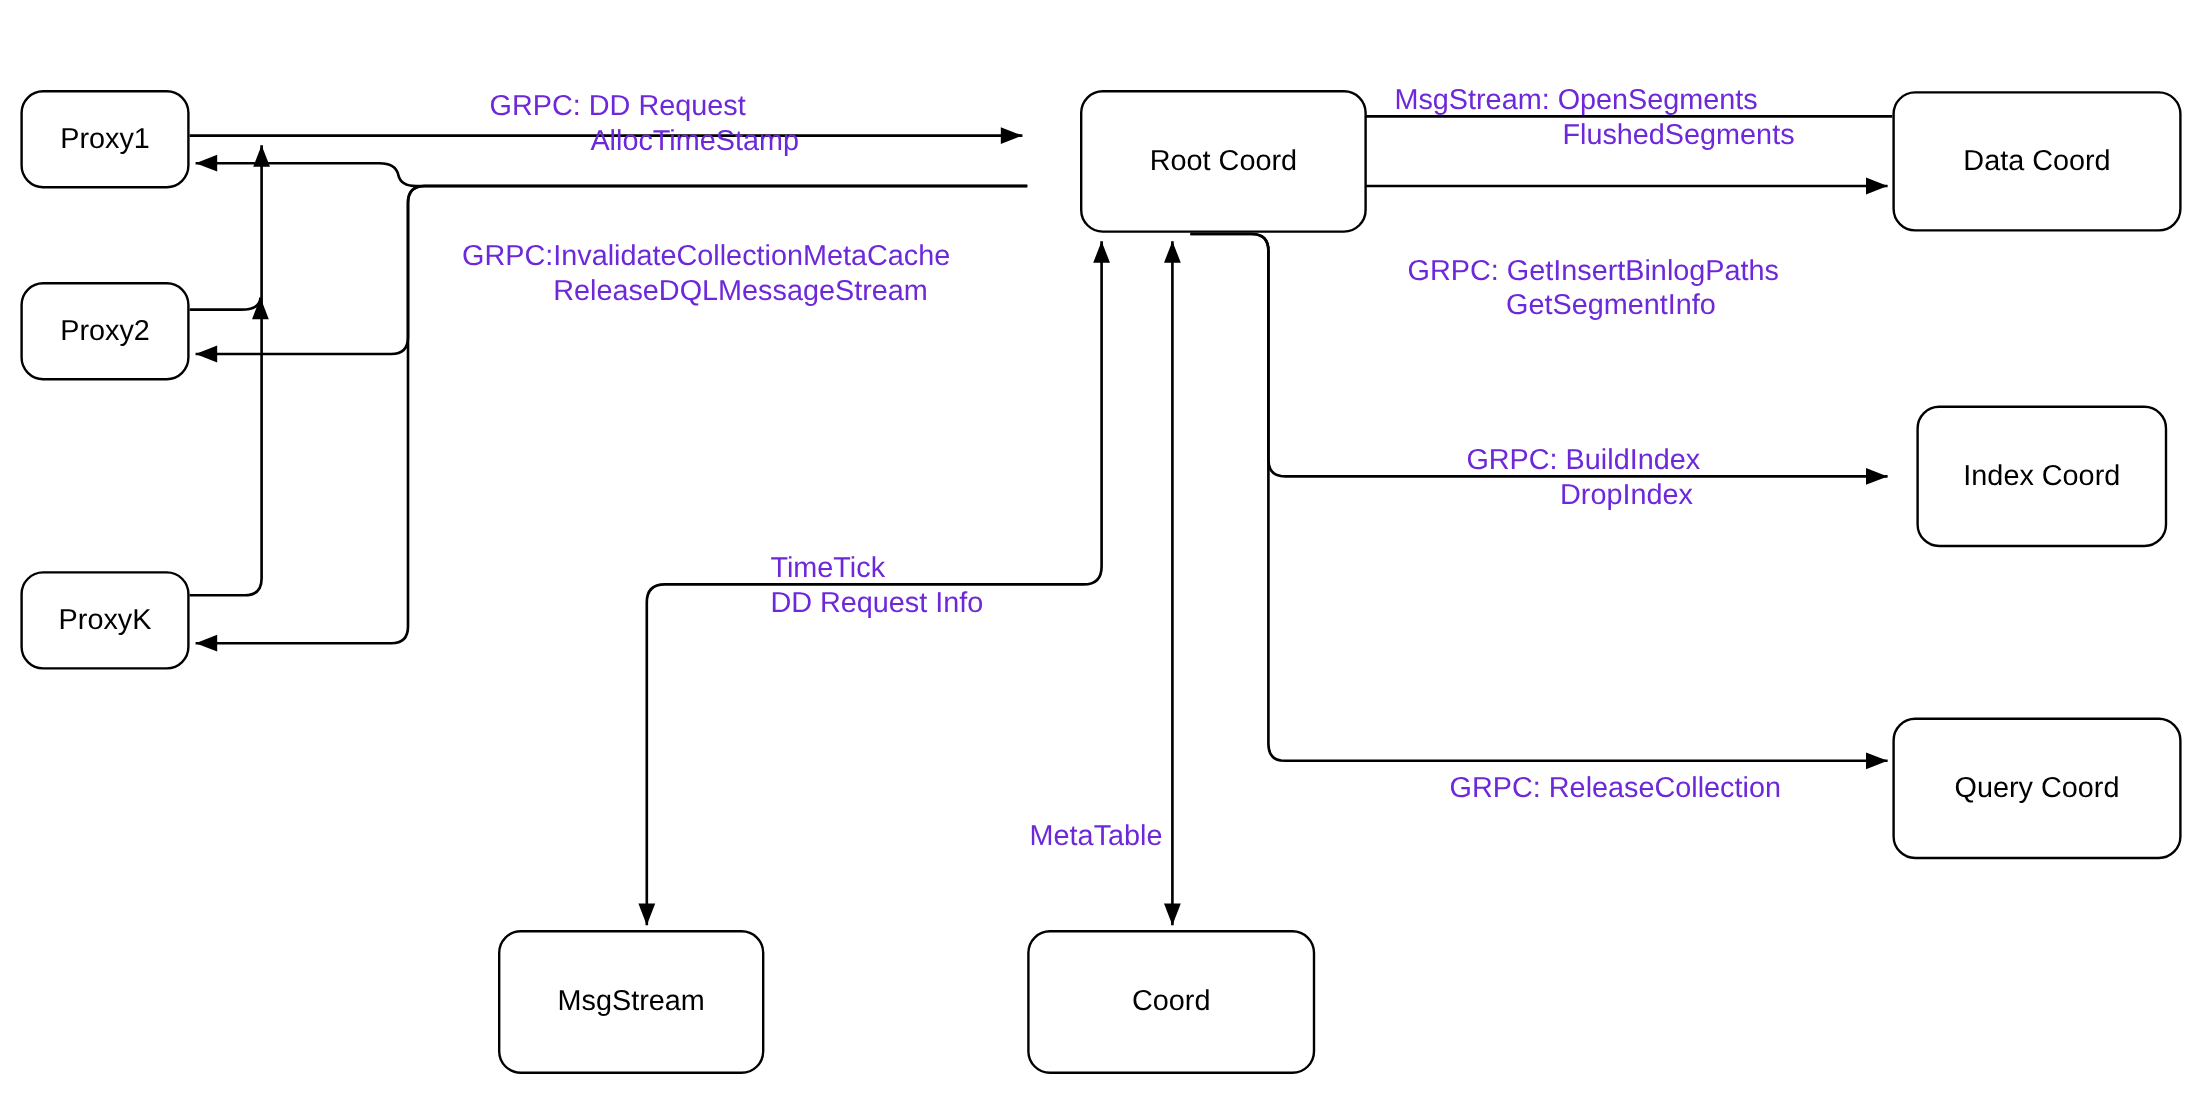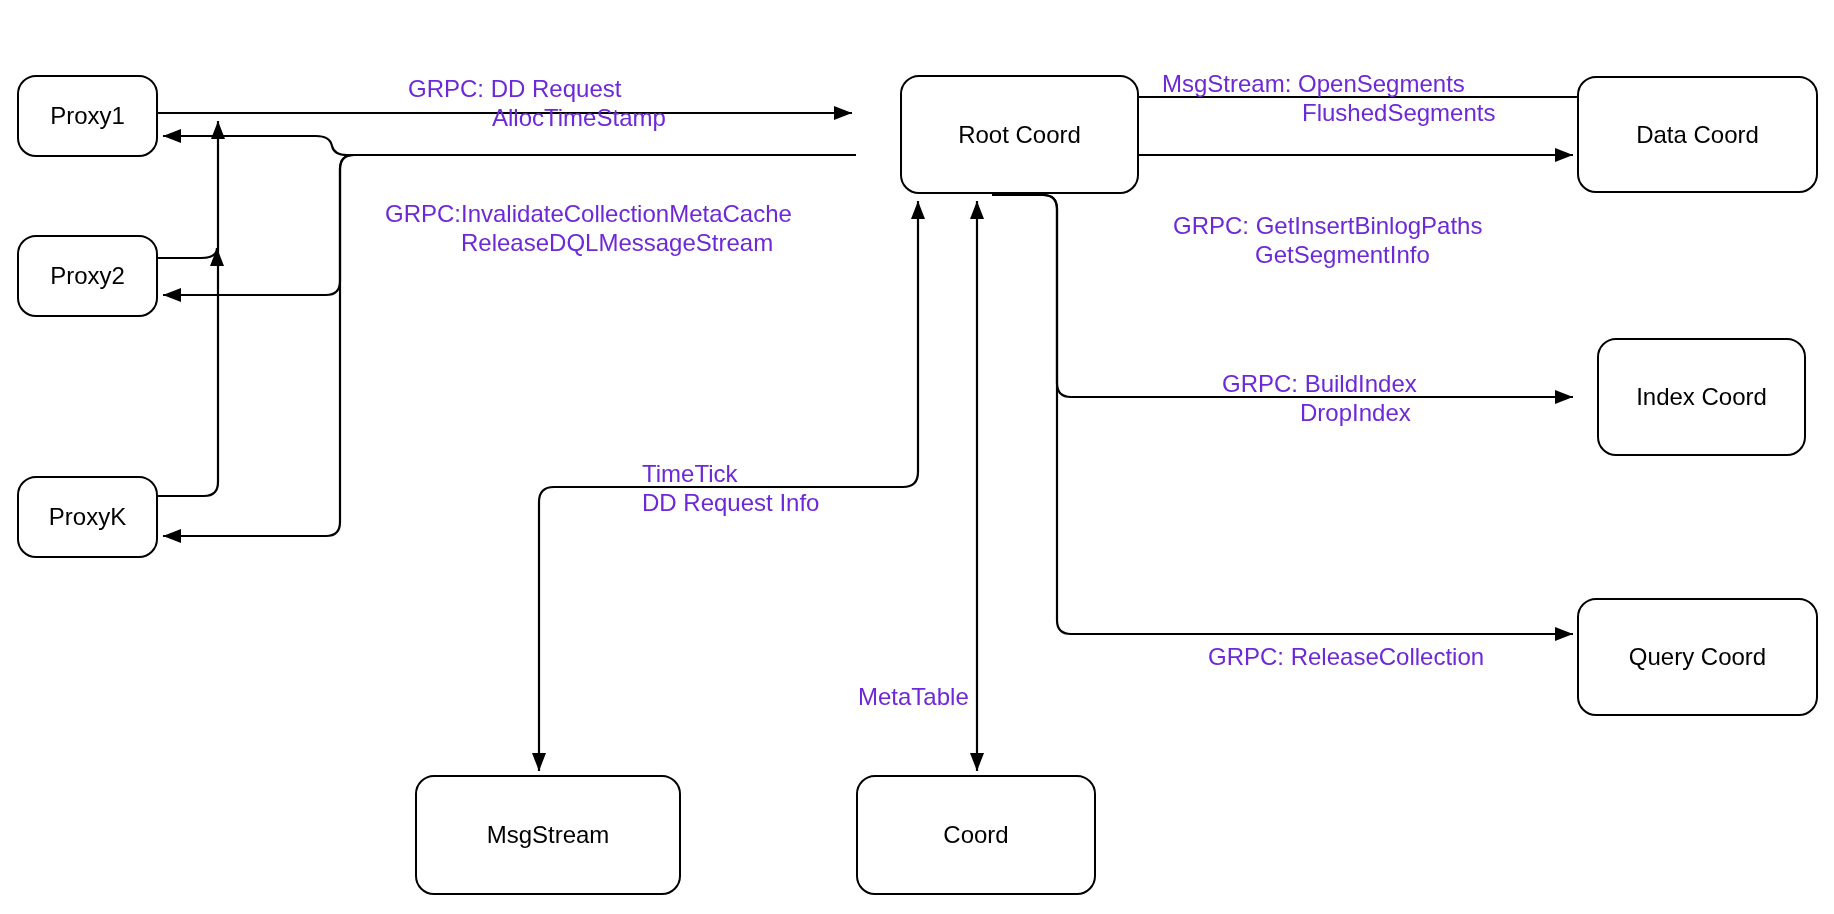--- a/index.html
+++ b/index.html
@@ -72,21 +72,21 @@
   </div>
   <div class="node" style="left:1577px;top:76px;width:241px;height:117px;">
     <span>Data Coord</span>
   </div>
   <div class="node" style="left:1577px;top:338px;width:209px;height:118px;margin-left:20px;">
     <span>Index Coord</span>
   </div>
   <div class="node" style="left:1577px;top:598px;width:241px;height:118px;">
     <span>Query Coord</span>
   </div>
-  <div class="node" style="left:415px;top:775px;width:266px;height:120px;">
+  <div class="node" style="left:415px;top:775px;width:222px;height:120px;">
     <span>MsgStream</span>
   </div>
   <div class="node" style="left:856px;top:775px;width:240px;height:120px;">
     <span>Coord</span>
   </div>
 
   <div class="edge-label" style="left:408px;top:34px;--ind:84px;">
     <div>GRPC: DD Request</div>
     <div class="ind">AllocTimeStamp</div>
   </div>

